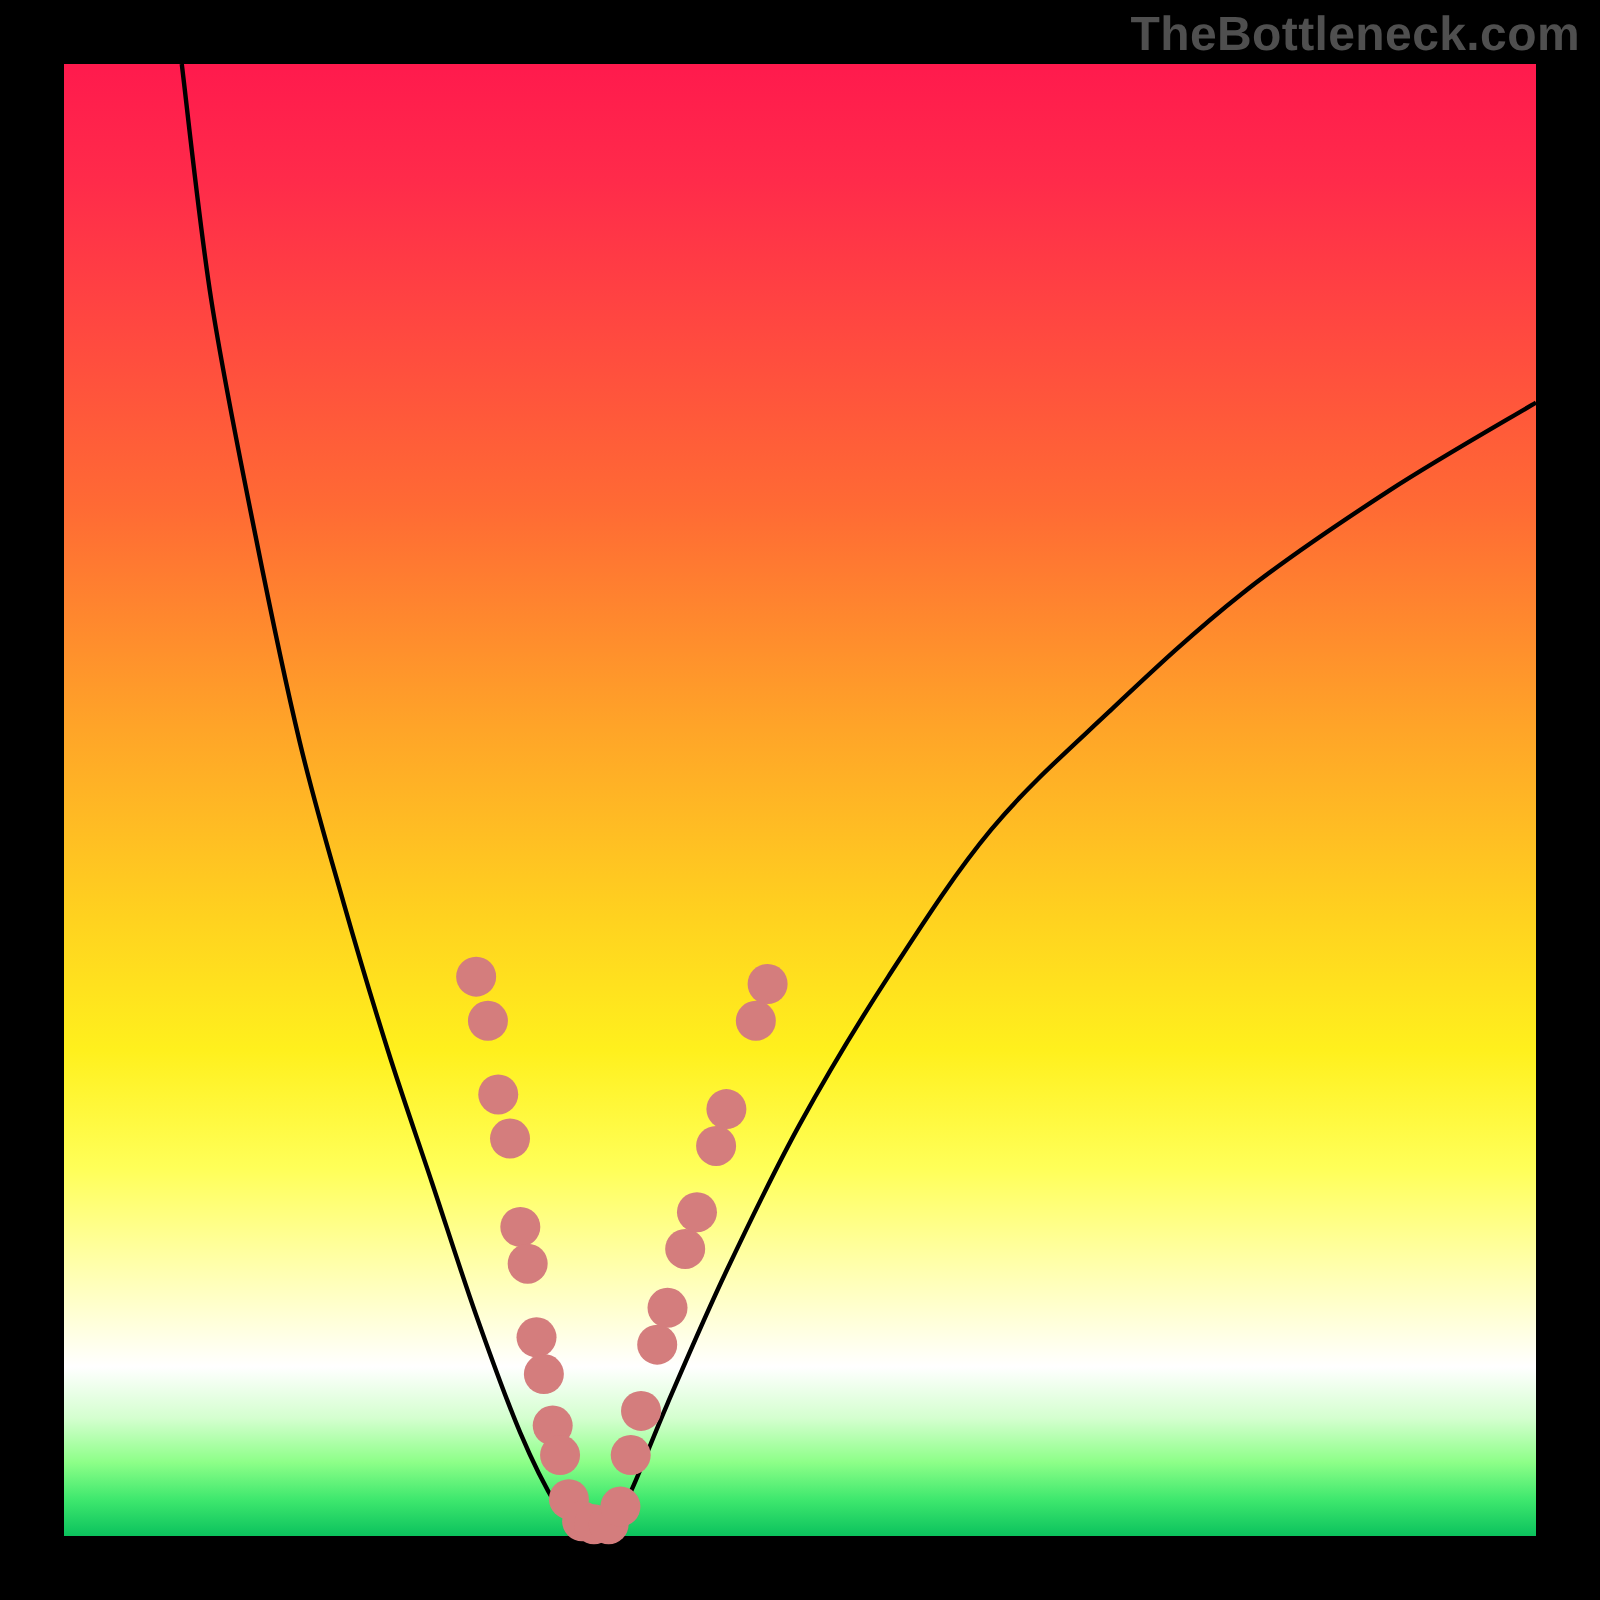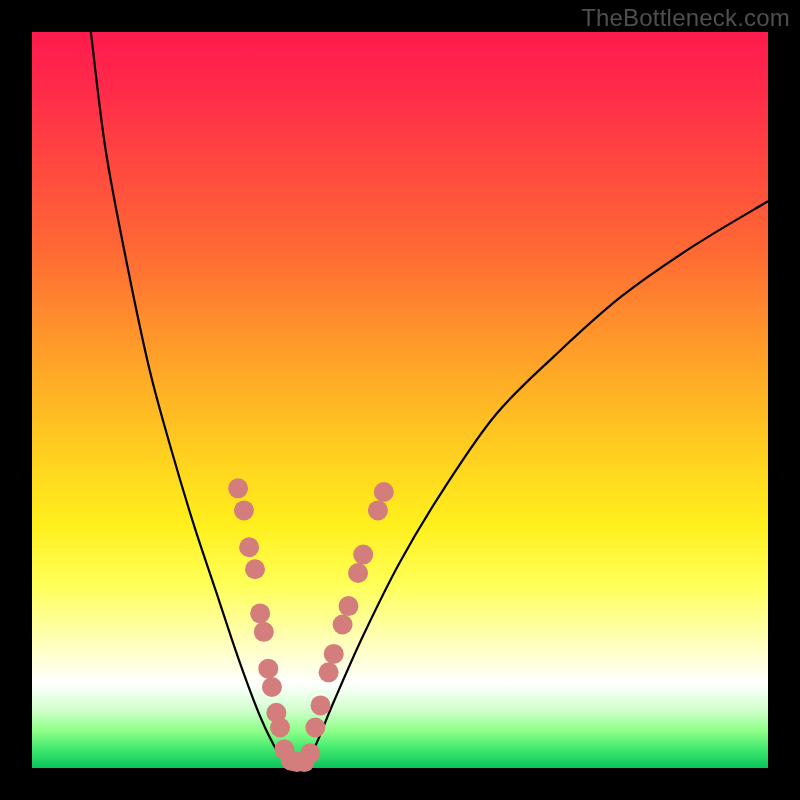--- a/index.html
+++ b/index.html
@@ -16,21 +16,21 @@
     width: 800px;
     height: 800px;
     background: #000;
   }
   .watermark {
     position: absolute;
     top: 4px;
     right: 10px;
     font-size: 24px;
     color: #4f4f4f;
-    font-weight: 400;
+    font-weight: 700;
     letter-spacing: 0.2px;
     z-index: 5;
   }
   .plot-area {
     position: absolute;
     left: 32px;
     top: 32px;
     width: 736px;
     height: 736px;
     

